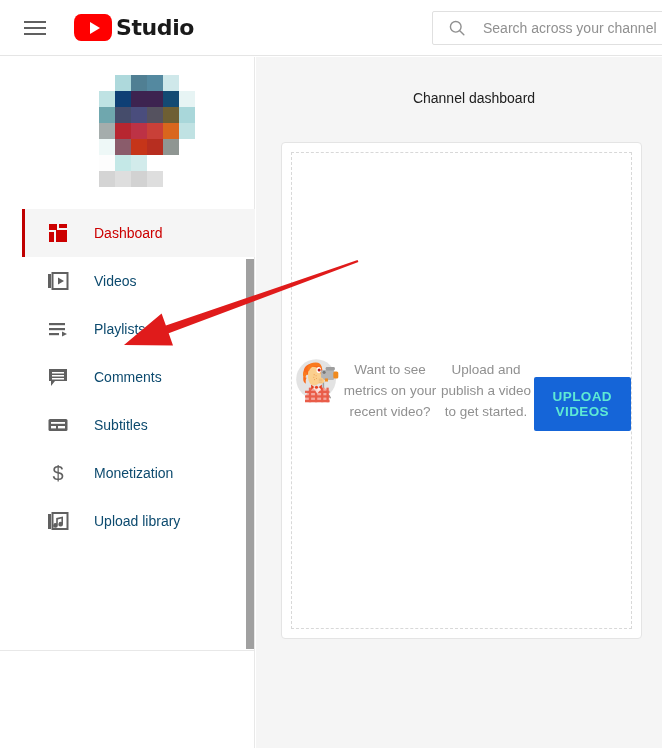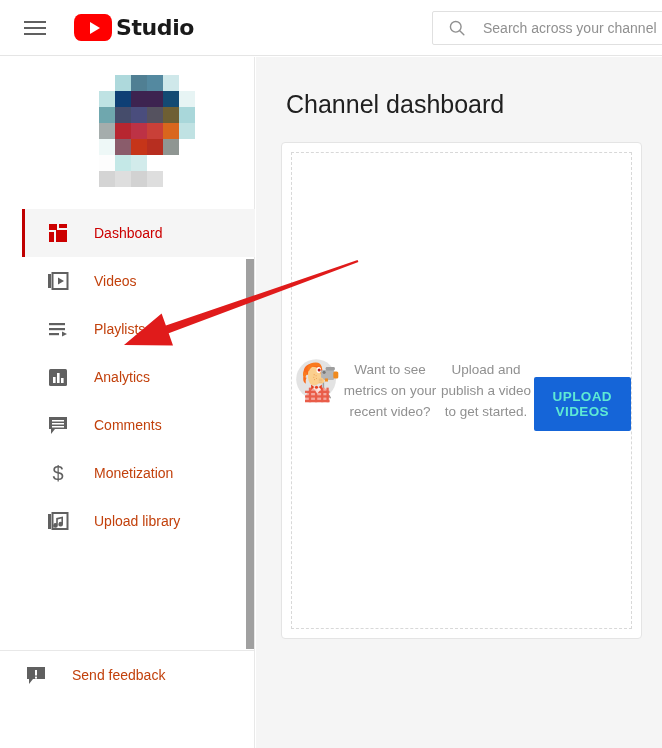--- a/index.html
+++ b/index.html
@@ -93,21 +93,21 @@
     display: flex; align-items: center;
     padding-left: 24px;
     cursor: pointer;
   }
   .navitem .nicon {
     width: 24px; height: 24px; flex: none;
     display: flex; align-items: center; justify-content: center;
   }
   .navitem .nlabel {
     margin-left: 24px;
-    font-size: 14px; color: #c2410c;
+    font-size: 14px; color: #0c4a6e;
     white-space: nowrap;
   }
   .navitem.active { background: #f5f5f5; }
   .navitem.active::before {
     content: ""; position: absolute; left: 0; top: 0;
     width: 3px; height: 48px; background: #c00000;
   }
   .navitem.active .nlabel { color: #cc0000; font-weight: 400; }
 
   .sb-divider {
@@ -129,21 +129,21 @@
 
   
   .main {
     position: absolute; top: 57px; left: 256px;
     width: 406px; height: 691px;
     background: #f5f5f5;
     overflow: hidden;
   }
   .page-title {
     margin: 33px 0 0 30px;
-    font-size: 25px; color: #202020; font-weight: 400;
+    font-size: 14px; color: #202020; font-weight: 400; text-align: center;
   }
   .card {
     position: absolute; left: 25px; top: 85px;
     width: 361px; height: 497px;
     background: #ffffff;
     border: 1px solid #e4e4e4;
     border-radius: 4px;
   }
   .card-dash {
     position: absolute; left: 9px; top: 9px;
@@ -288,42 +288,42 @@
                 <rect x="3" y="11" width="16" height="2.2" fill="#606060"></rect>
                 <rect x="3" y="16" width="10" height="2.2" fill="#606060"></rect>
                 <path d="M16 14.5 L21 17 L16 19.5 Z" fill="#606060"></path>
               </svg>
             </span>
             <span class="nlabel">Playlists</span>
           </div>
           <div class="navitem">
             <span class="nicon">
               <svg viewBox="0 0 24 24" width="24" height="24">
-                <rect x="3" y="4" width="18" height="17" rx="1.5" fill="#606060"></rect>
-                <rect x="7" y="12" width="2.6" height="6" fill="#fff"></rect>
-                <rect x="11" y="8" width="2.6" height="10" fill="#fff"></rect>
-                <rect x="15" y="13" width="2.6" height="5" fill="#fff"></rect>
-              </svg>
-            </span>
-            <span class="nlabel">Analytics</span>
-          </div>
-          <div class="navitem">
-            <span class="nicon">
-              <svg viewBox="0 0 24 24" width="24" height="24">
                 <path d="M3 4 H21 V16 H9 L5 21 V16 H3 Z" fill="#606060"></path>
                 <rect x="6" y="7" width="12" height="1.5" fill="#fff"></rect>
                 <rect x="6" y="10" width="12" height="1.5" fill="#fff"></rect>
                 <rect x="6" y="13" width="12" height="1.5" fill="#fff"></rect>
               </svg>
             </span>
             <span class="nlabel">Comments</span>
           </div>
           <div class="navitem">
             <span class="nicon">
               <svg viewBox="0 0 24 24" width="24" height="24">
+                <rect x="2.5" y="6" width="19" height="12" rx="1.5" fill="#606060"></rect>
+                <rect x="5" y="9" width="14" height="1.8" fill="#fff"></rect>
+                <rect x="5" y="13" width="5" height="2.4" fill="#fff"></rect>
+                <rect x="12" y="13" width="7" height="2.4" fill="#fff"></rect>
+              </svg>
+            </span>
+            <span class="nlabel">Subtitles</span>
+          </div>
+          <div class="navitem">
+            <span class="nicon">
+              <svg viewBox="0 0 24 24" width="24" height="24">
                 <text x="12" y="19" text-anchor="middle" font-size="20" font-family="Liberation Sans, sans-serif" fill="#606060">$</text>
               </svg>
             </span>
             <span class="nlabel">Monetization</span>
           </div>
           <div class="navitem">
             <span class="nicon">
               <svg viewBox="0 0 24 24" width="24" height="24">
                 <rect x="2" y="5" width="3" height="15" fill="#606060"></rect>
                 <rect x="6.5" y="4" width="15" height="16" fill="none" stroke="#606060" stroke-width="2"></rect>
@@ -335,30 +335,20 @@
         </div>
     </div>
 
     <div class="sb-track">
       <div class="sb-thumb"></div>
     </div>
 
     <div class="sb-divider"></div>
 
     <div class="sidebar-bottom" id="navbottom">
-        <div class="navitem">
-          <span class="nicon">
-            <svg viewBox="0 0 24 24" width="24" height="24">
-              <path d="M3 4 H21 V16 H9 L5 21 V16 H3 Z" fill="#606060"></path>
-                <rect x="11" y="7" width="2" height="5.5" fill="#fff"></rect>
-                <rect x="11" y="13.6" width="2" height="2" fill="#fff"></rect>
-            </svg>
-          </span>
-          <span class="nlabel">Send feedback</span>
-        </div>
       </div>
   </div>
 
   <div class="main">
     <h1 class="page-title">Channel dashboard</h1>
 
     <div class="card">
       <div class="card-dash">
 
         <svg class="illus" viewBox="0 0 130 116">

